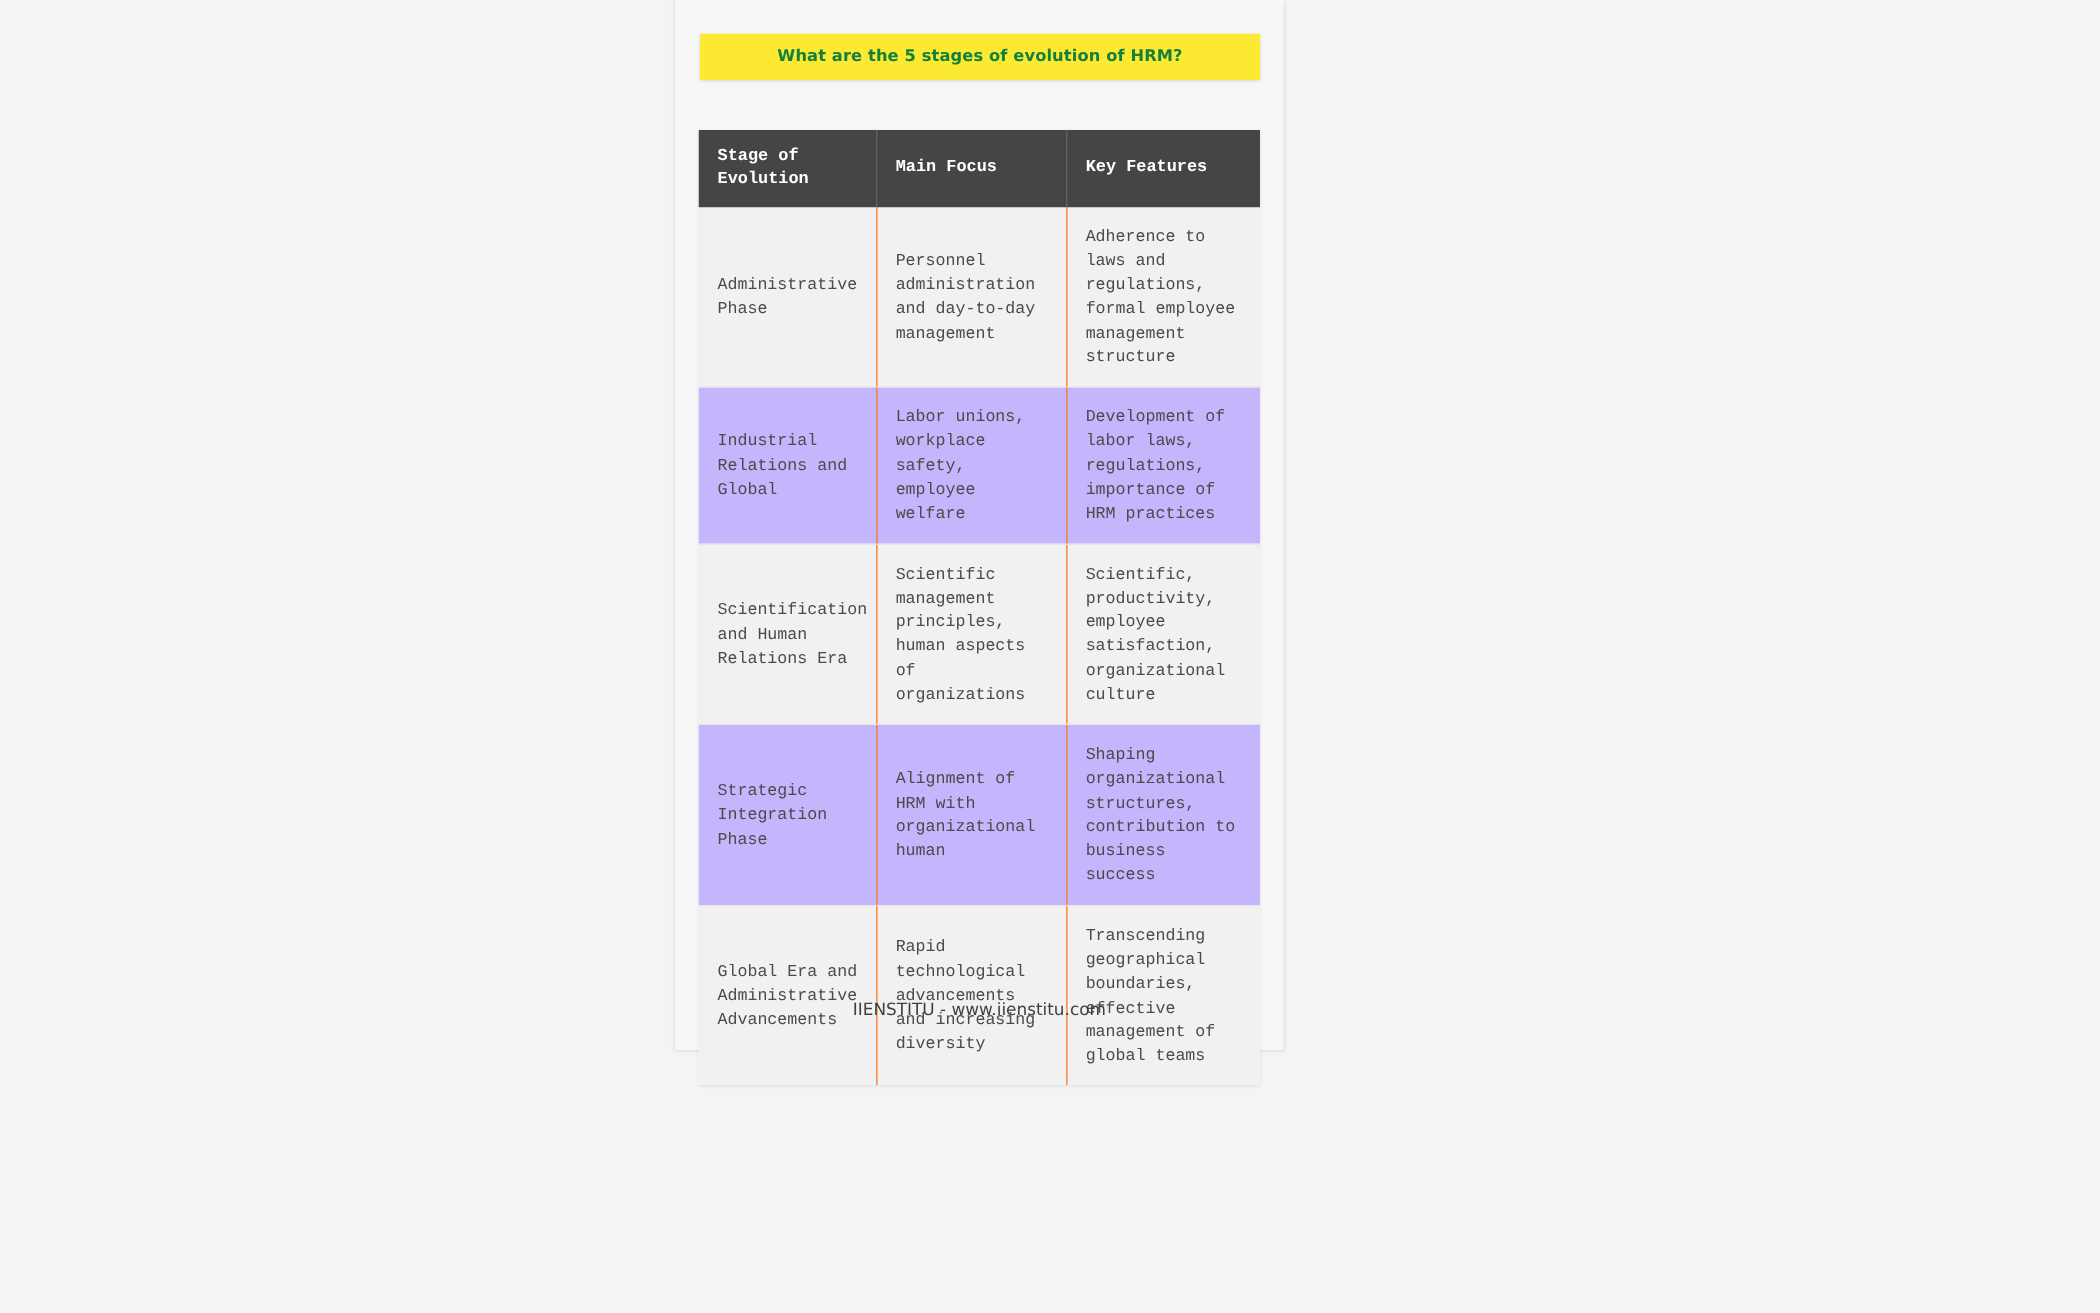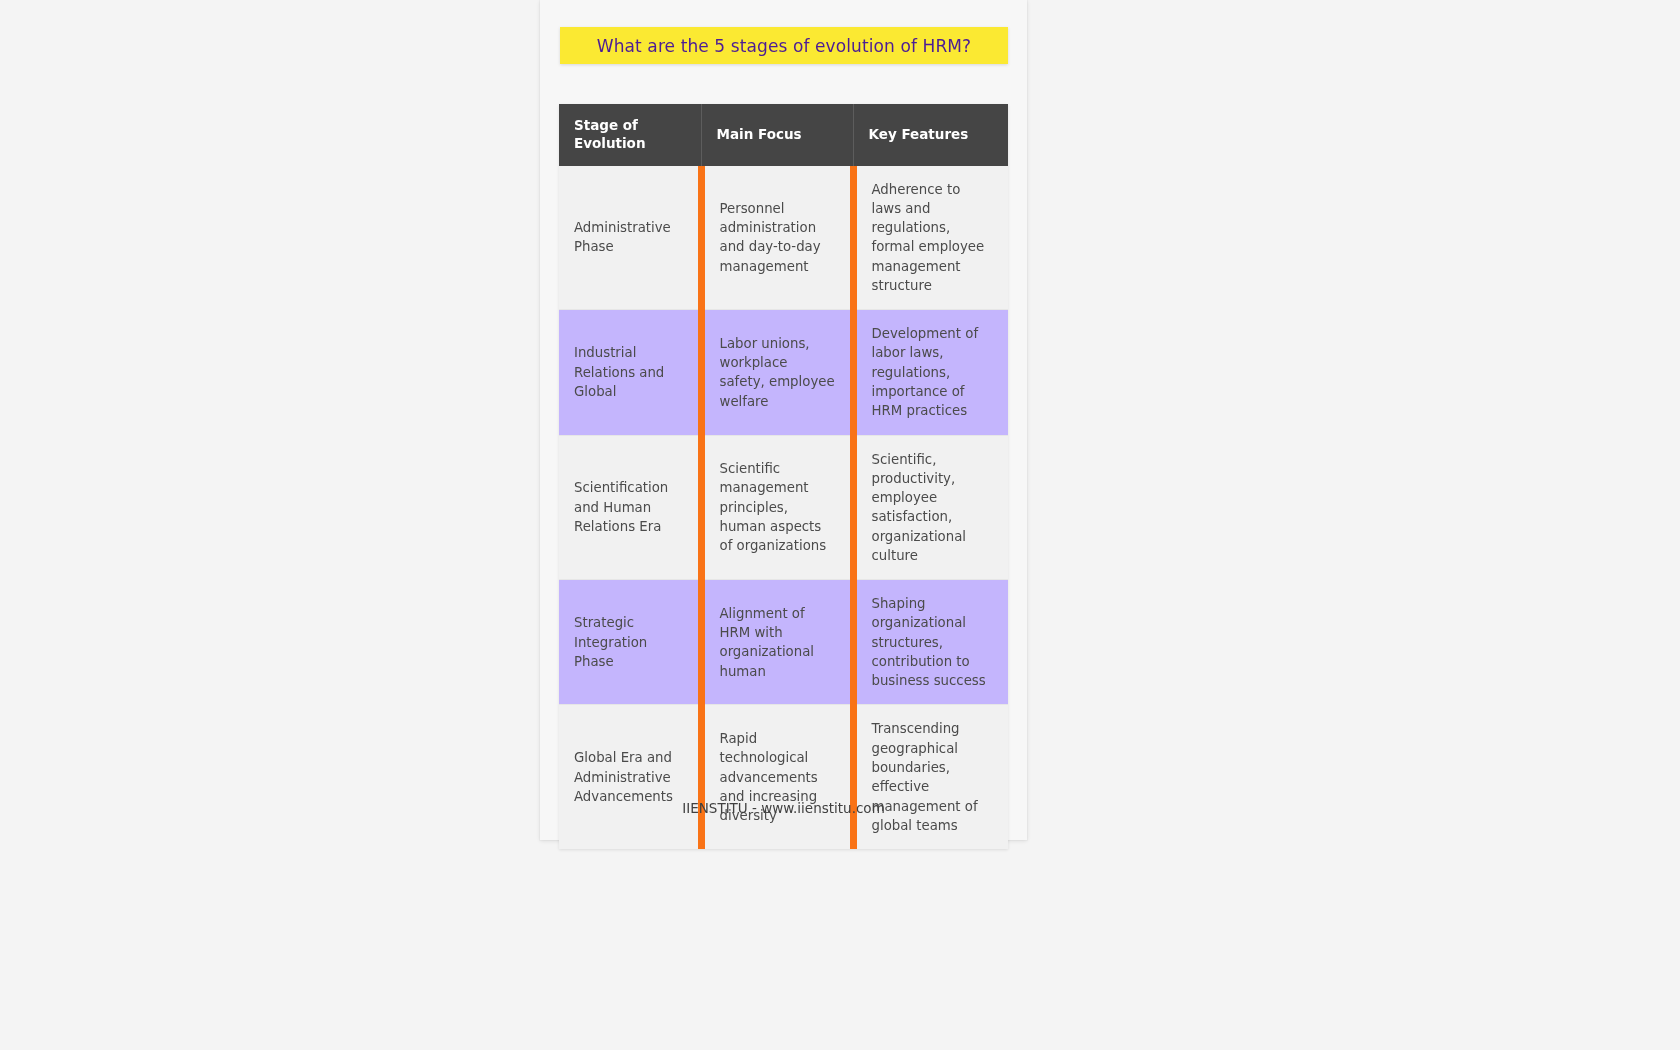--- a/index.html
+++ b/index.html
@@ -36,32 +36,33 @@
     top: 27px;
     width: 448px;
     height: 37px;
     background: #fbe932;
     display: flex;
     align-items: center;
     justify-content: center;
     box-shadow: 0 1px 3px rgba(0,0,0,0.13);
   }
   .banner-text {
-    font-size: 17px;
-    font-weight: normal;
-    color: #4c1d95;
+    font-size: 13px;
+    font-weight: bold;
+    color: #15803d;
     letter-spacing: 0.1px;
     white-space: nowrap;
   }
 
   .table-wrap {
     position: absolute;
     left: 19px;
     top: 104px;
     width: 449px;
+    font-family: Liberation Mono, monospace;
   }
 
   table.hrm-table {
     width: 449px;
     border-collapse: collapse;
     table-layout: fixed;
     background: #ffffff;
     box-shadow: 0 1px 3px rgba(0,0,0,0.10);
   }
 
@@ -82,21 +83,21 @@
     line-height: 1.32;
   }
   thead th:last-child { border-right: none; }
 
   tbody td {
     font-size: 13.3px;
     color: #4b4b4b;
     line-height: 1.45;
     padding: 14px 14px 14px 15px;
     vertical-align: middle;
-    border-right: 7px solid #f97316;
+    border-right: 1px solid #f97316;
     border-bottom: 1px solid #e6e6e6;
   }
   tbody td:last-child { border-right: none; }
   tbody tr:last-child td { border-bottom: none; }
 
   tbody tr.row-alt td { background: #f1f1f1; }
   tbody tr.row-plain td { background: #c4b5fd; margin-left: 24px; }
 
   .footer {
     position: absolute;

